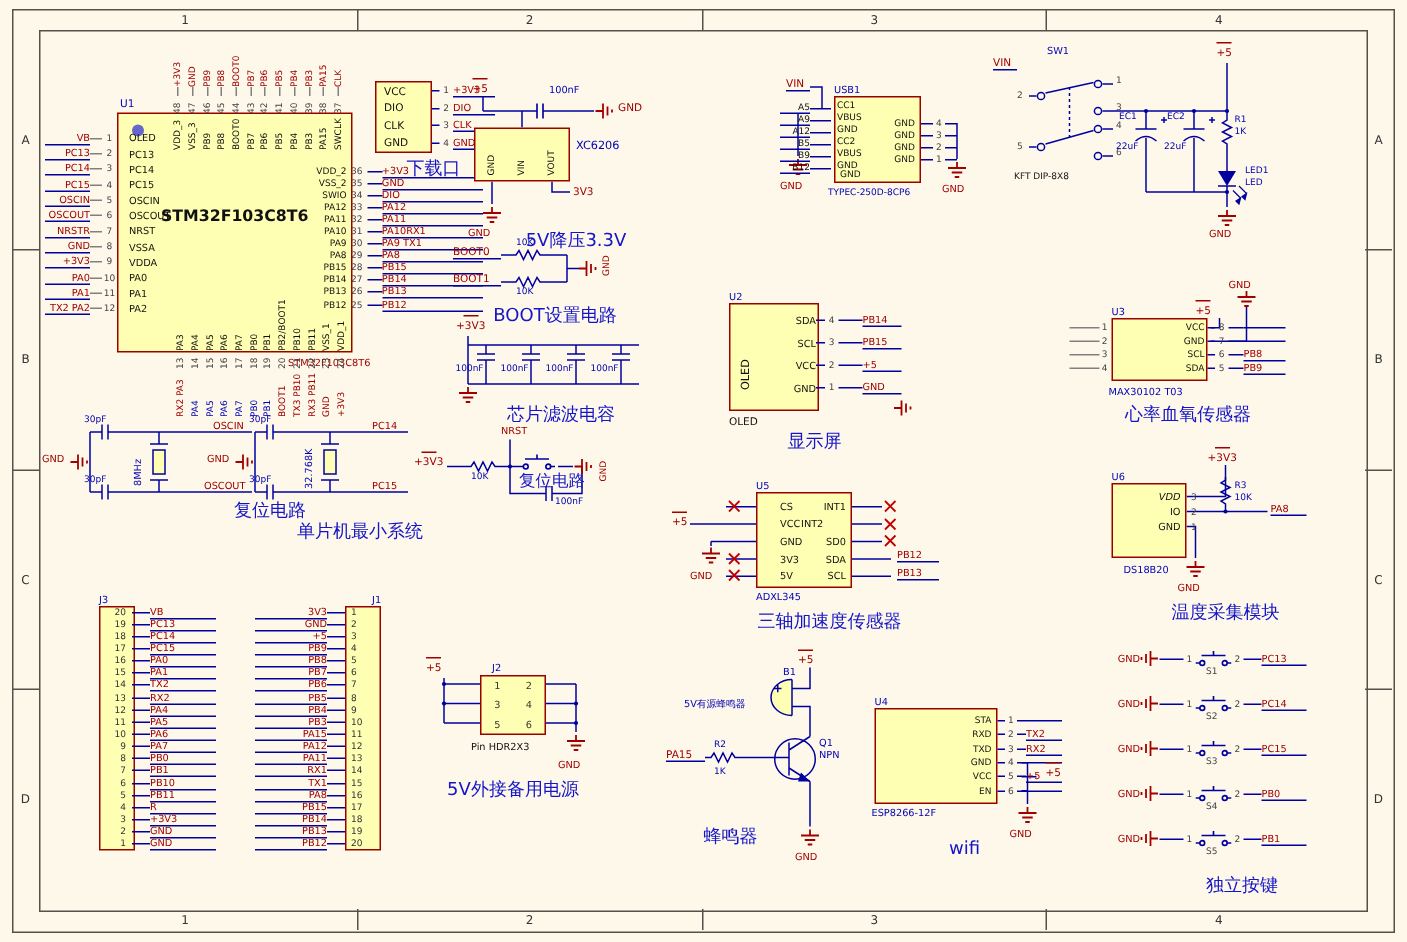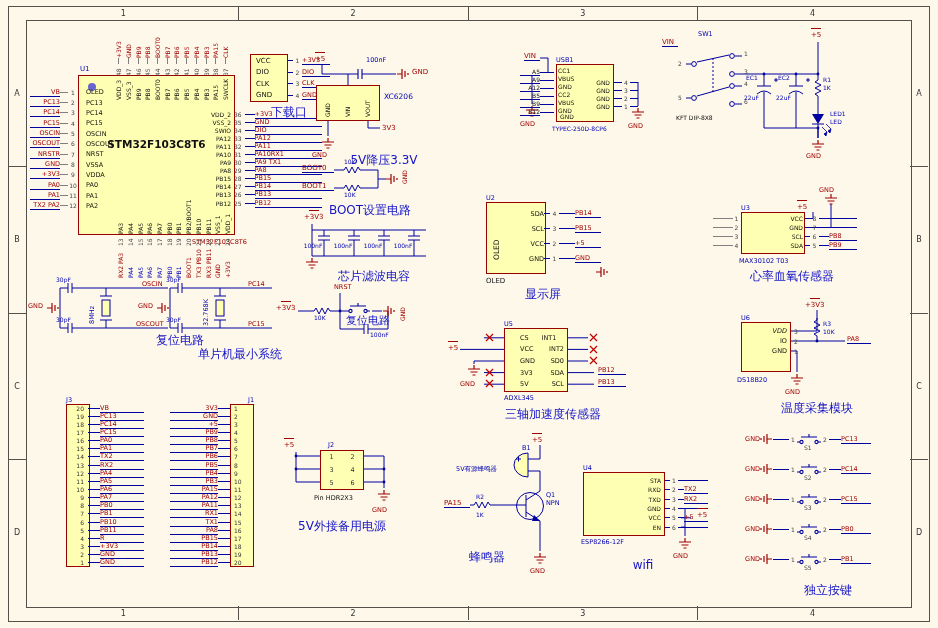--- a/index.html
+++ b/index.html
@@ -834,24 +834,24 @@
         </div>
         <div class="arow">
           <span style="color:#111;">3V3</span>
         </div>
         <div class="arow">
           <span style="color:#111;">5V</span>
         </div>
       </div>
     <div class="abs" style="left:86px;top:12px;width:30px;">
 
-    <div class="arow" style="justify-content:center;">
+    <div class="arow" style="justify-content:flex-end;">
           <span style="color:#111;">INT1</span>
         </div>
-        <div class="arow" style="justify-content:flex-end;">
+        <div class="arow" style="justify-content:flex-start;">
           <span style="color:#111;">INT2</span>
         </div>
         <div class="arow" style="justify-content:flex-end;">
           <span style="color:#111;">SD0</span>
         </div>
         <div class="arow" style="justify-content:flex-end;">
           <span style="color:#111;">SDA</span>
         </div>
         <div class="arow" style="justify-content:flex-end;">
           <span style="color:#111;">SCL</span>
@@ -894,21 +894,21 @@
       </div>
         <div style="height:10px;display:flex;align-items:center;font-size:6px;">
         <span class="gray" style="width:10px;text-align:center;">2</span>
       </div>
         <div style="height:10px;display:flex;align-items:center;font-size:6px;">
         <span class="gray" style="width:10px;text-align:center;">1</span>
       </div>
       </div>
     <span class="abs red wireu" style="left:114px;top:37px;width:24px;font-size:6.5px;">PA8</span>
     <span class="abs red" style="left:52px;top:90px;font-size:6.5px;">GND</span>
-    <span class="abs blue" style="left:4px;top:78px;font-size:6.5px;">DS18B20</span>
+    <span class="abs blue" style="left:16px;top:78px;font-size:6.5px;">DS18B20</span>
     <div class="abs title" style="left:24px;top:102px;width:120px;">温度采集模块</div>
   </div>
 
   <div class="abs" style="left:52px;top:396px;width:218px;height:208px;">
     <span class="abs blue" style="left:14px;top:0px;font-size:6.5px;">J3</span>
     <span class="abs blue" style="left:196px;top:0px;font-size:6.5px;">J1</span>
     <div class="box" style="left:14px;top:8px;width:24px;height:163px;"></div>
     <div class="box" style="left:178px;top:8px;width:24px;height:163px;"></div>
     <div class="abs" style="left:14px;top:8px;">
 

